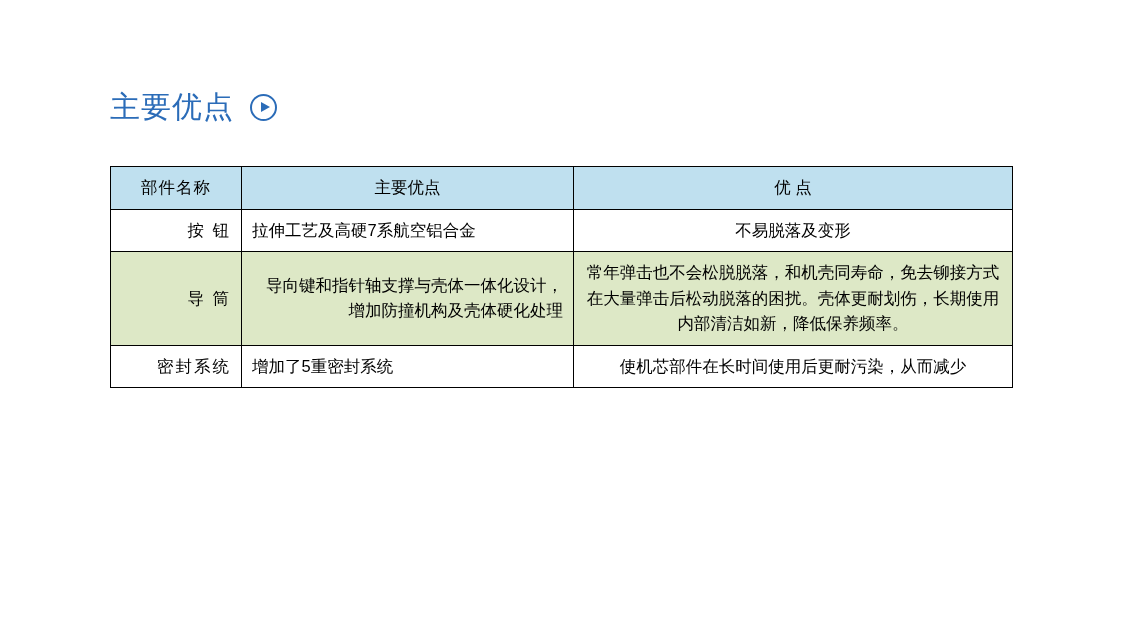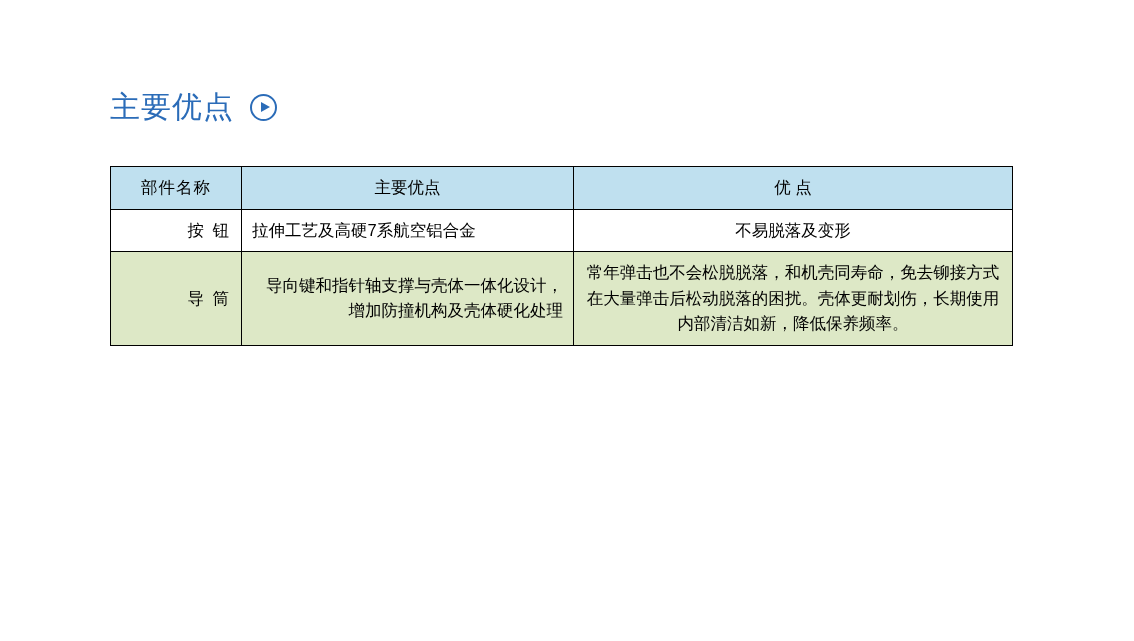--- a/index.html
+++ b/index.html
@@ -129,16 +129,21 @@
       <tr>
         <td class="name">按 钮</td>
         <td class="design">拉伸工艺及高硬7系航空铝合金</td>
         <td class="benefit">不易脱落及变形</td>
       </tr>
       <tr class="alt">
         <td class="name">导 筒</td>
         <td class="design left">导向键和指针轴支撑与壳体一体化设计，增加防撞机构及壳体硬化处理</td>
         <td class="benefit left">常年弹击也不会松脱脱落，和机壳同寿命，免去铆接方式在大量弹击后松动脱落的困扰。壳体更耐划伤，长期使用内部清洁如新，降低保养频率。</td>
       </tr>
+      <tr>
+        <td class="name">密封系统</td>
+        <td class="design">增加了5重密封系统</td>
+        <td class="benefit">使机芯部件在长时间使用后更耐污染，从而减少</td>
+      </tr>
     </tbody>
   </table>
 
 </div>
 
 </body></html>

